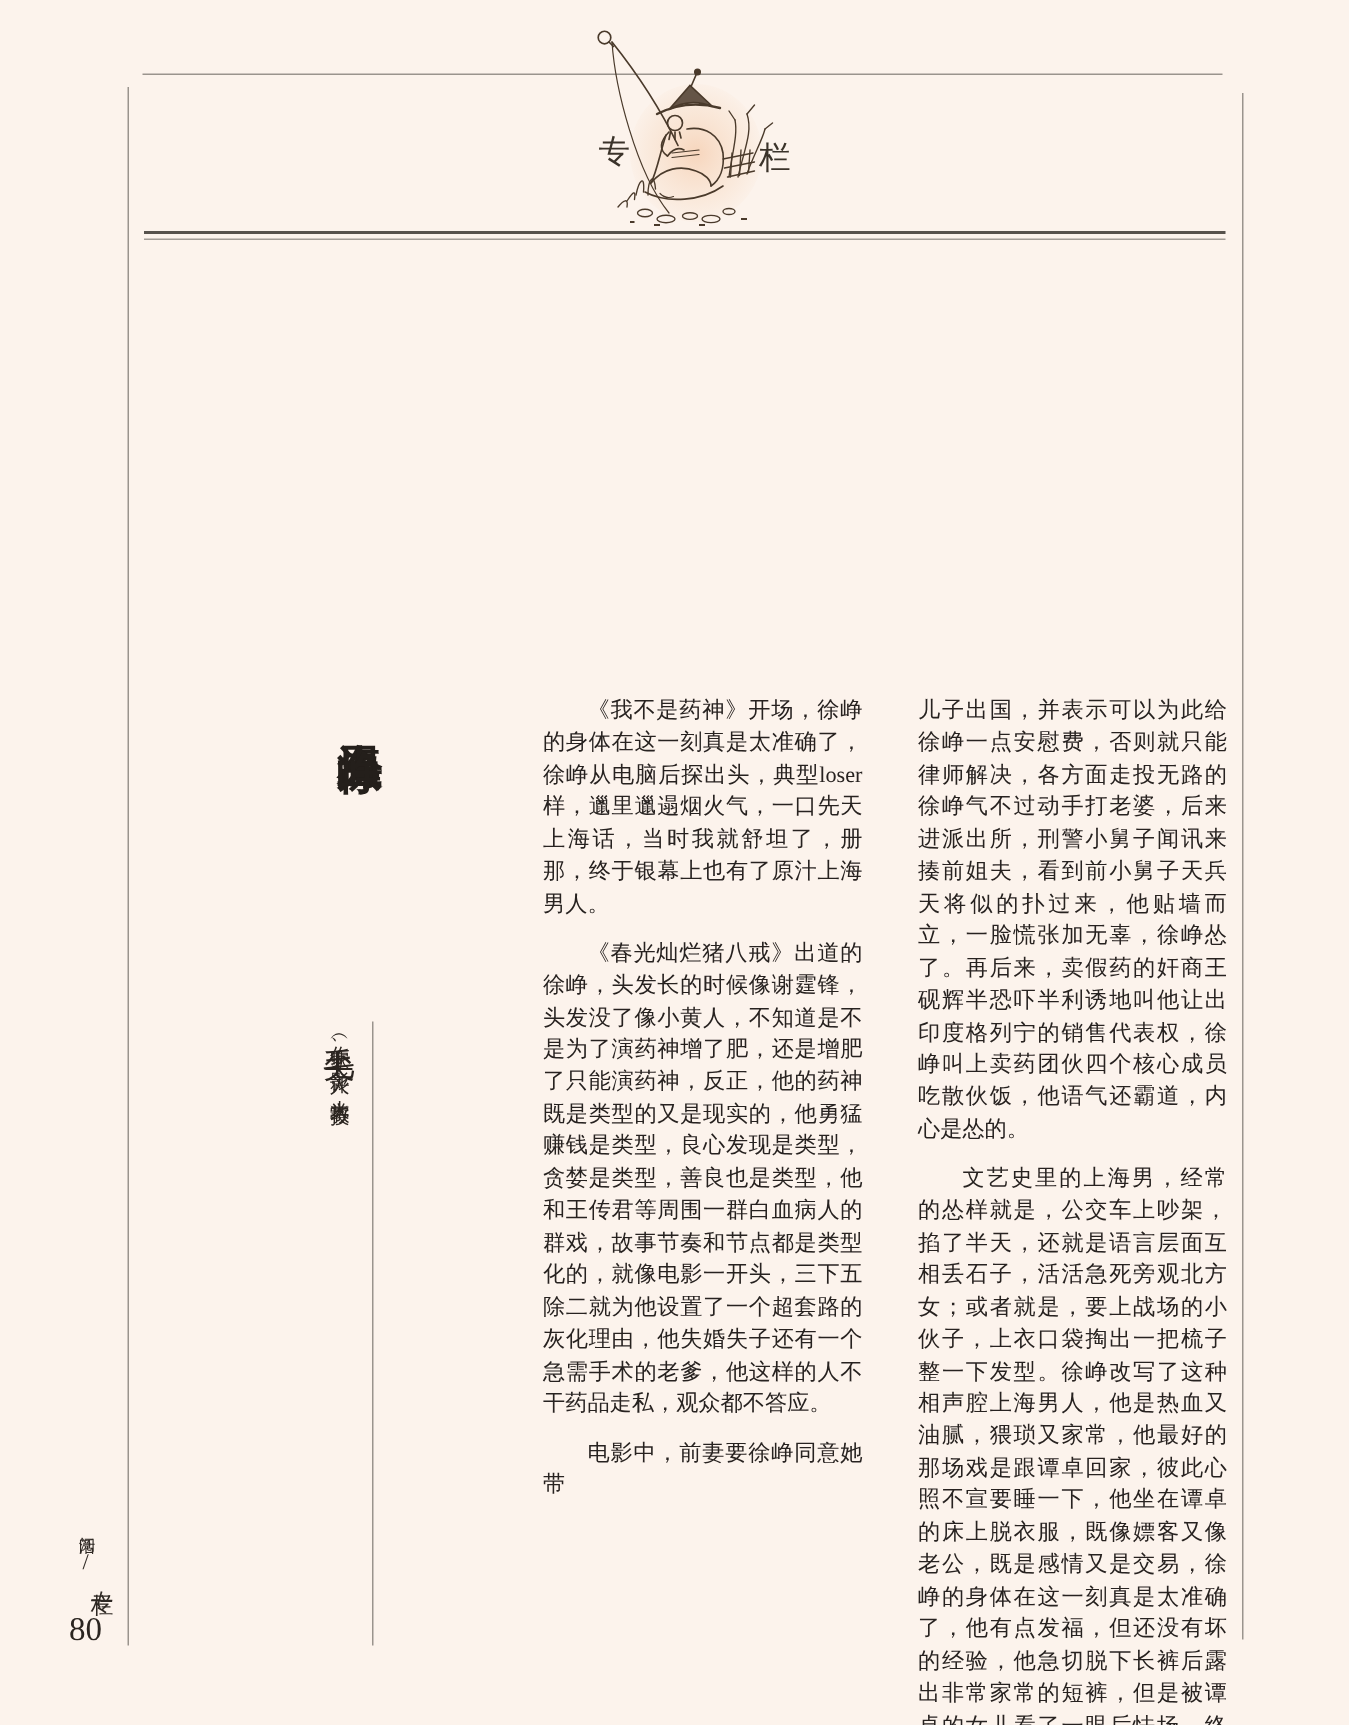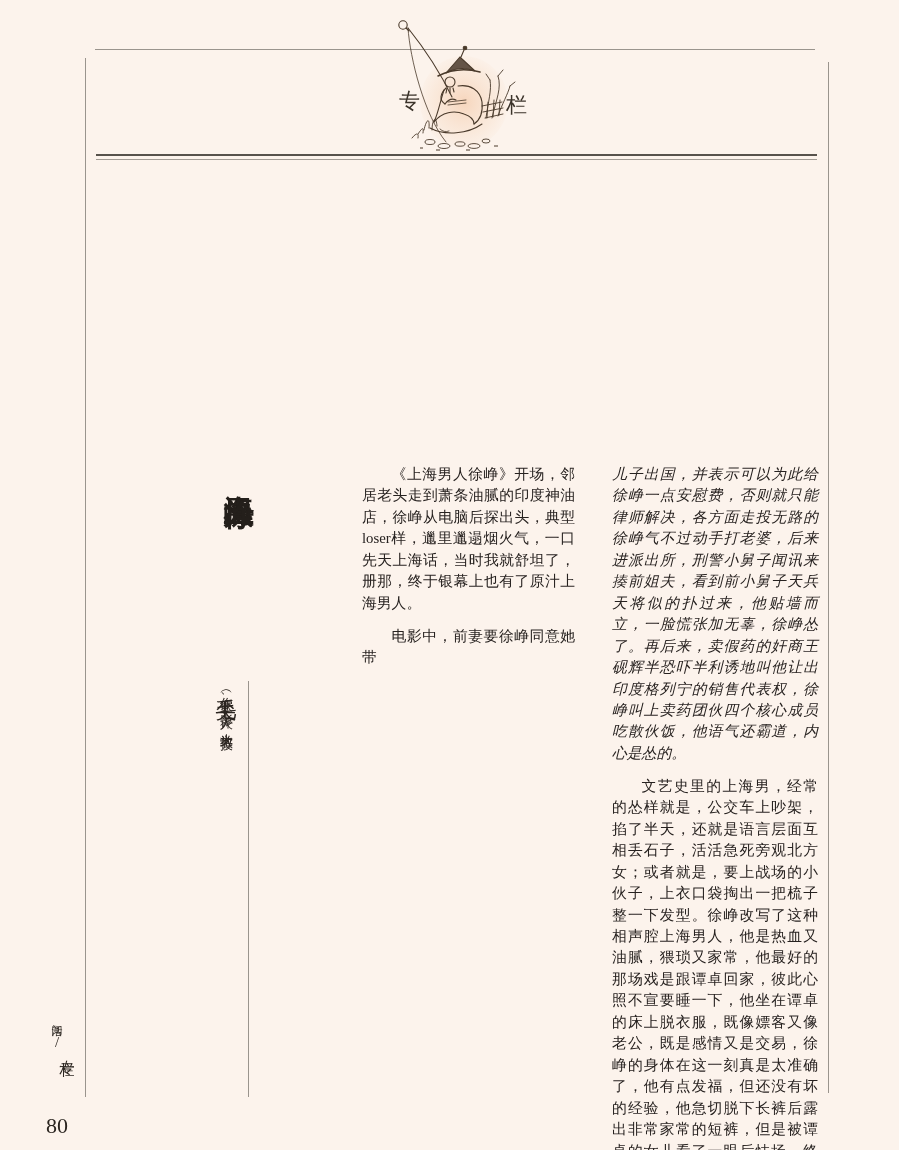--- a/index.html
+++ b/index.html
@@ -35,36 +35,36 @@
 
   .body-col{
     position:absolute;top:464px;width:213px;
     font-size:14.8px;line-height:21.45px;
     text-align:justify;text-justify:inter-ideograph;
     color:#272220;
   }
   .col-1{left:362px;}
   .col-2{left:612px;width:206px;}
   .body-col p{margin:0 0 11.5px 0;text-indent:2em;}
-  .body-col p.cont{text-indent:0;font-style:italic;}
+  .body-col p.cont{text-indent:0;}
 
   .footer-section-top{
     position:absolute;left:49px;top:1016px;writing-mode:vertical-rl;
     font-size:11px;letter-spacing:1px;color:#2e2823;
   }
   .footer-slash{
     position:absolute;left:55px;top:1034px;font-size:15px;color:#2e2823;
   }
   .footer-section-bottom{
     position:absolute;left:57px;top:1048px;writing-mode:vertical-rl;
     font-size:15px;letter-spacing:2px;color:#2e2823;
   }
   .page-number{
     position:absolute;left:46px;top:1073px;
-    font-size:22px;color:#2b2520;font-family:"Liberation Serif", serif;margin-top:40px;
+    font-size:22px;color:#2b2520;font-family:"Liberation Serif", serif;
   }
 </style>
 </head>
 <body>
 
 <div class="page">
 
   <div class="rule" style="left:95px;top:49px;width:720px;height:1px;"></div>
   <div class="rule" style="left:85px;top:58px;width:1px;height:1039px;"></div>
   <div class="rule" style="left:828px;top:62px;width:1px;height:1031px;"></div>
@@ -130,21 +130,22 @@
   <span class="col-label label-right">栏</span>
 
   <h1 class="main-title" style="margin:0;">上海男人徐峥</h1>
 
   <div class="author-block">
     <span class="author-name">毛尖</span><span class="author-credentials">（作家、影评人、大学教授）</span>
   </div>
   <div class="rule" style="left:248px;top:681px;width:1px;height:416px;"></div>
 
   <div class="body-col col-1">
-    <p>《上海男人徐峥》开场，邻居老头走到萧条油腻的印度神油店，徐峥从电脑后探出头，典型loser样，邋里邋遢烟火气，一口先天上海话，当时我就舒坦了，册那，终于银幕上也有了原汁上海男人。</p>
+    <p>《我不是药神》开场，徐峥的身体在这一刻真是太准确了，徐峥从电脑后探出头，典型loser样，邋里邋遢烟火气，一口先天上海话，当时我就舒坦了，册那，终于银幕上也有了原汁上海男人。</p>
+    <p>《春光灿烂猪八戒》出道的徐峥，头发长的时候像谢霆锋，头发没了像小黄人，不知道是不是为了演药神增了肥，还是增肥了只能演药神，反正，他的药神既是类型的又是现实的，他勇猛赚钱是类型，良心发现是类型，贪婪是类型，善良也是类型，他和王传君等周围一群白血病人的群戏，故事节奏和节点都是类型化的，就像电影一开头，三下五除二就为他设置了一个超套路的灰化理由，他失婚失子还有一个急需手术的老爹，他这样的人不干药品走私，观众都不答应。</p>
     <p>电影中，前妻要徐峥同意她带</p>
   </div>
 
   <div class="body-col col-2">
     <p class="cont">儿子出国，并表示可以为此给徐峥一点安慰费，否则就只能律师解决，各方面走投无路的徐峥气不过动手打老婆，后来进派出所，刑警小舅子闻讯来揍前姐夫，看到前小舅子天兵天将似的扑过来，他贴墙而立，一脸慌张加无辜，徐峥怂了。再后来，卖假药的奸商王砚辉半恐吓半利诱地叫他让出印度格列宁的销售代表权，徐峥叫上卖药团伙四个核心成员吃散伙饭，他语气还霸道，内心是怂的。</p>
     <p>文艺史里的上海男，经常的怂样就是，公交车上吵架，掐了半天，还就是语言层面互相丢石子，活活急死旁观北方女；或者就是，要上战场的小伙子，上衣口袋掏出一把梳子整一下发型。徐峥改写了这种相声腔上海男人，他是热血又油腻，猥琐又家常，他最好的那场戏是跟谭卓回家，彼此心照不宣要睡一下，他坐在谭卓的床上脱衣服，既像嫖客又像老公，既是感情又是交易，徐峥的身体在这一刻真是太准确了，他有点发福，但还没有坏的经验，他急切脱下长裤后露出非常家常的短裤，但是被谭卓的女儿看了一眼后怯场，终于不了了之。</p>
 
   </div>
 
   <span class="footer-section-top">阅活</span>

